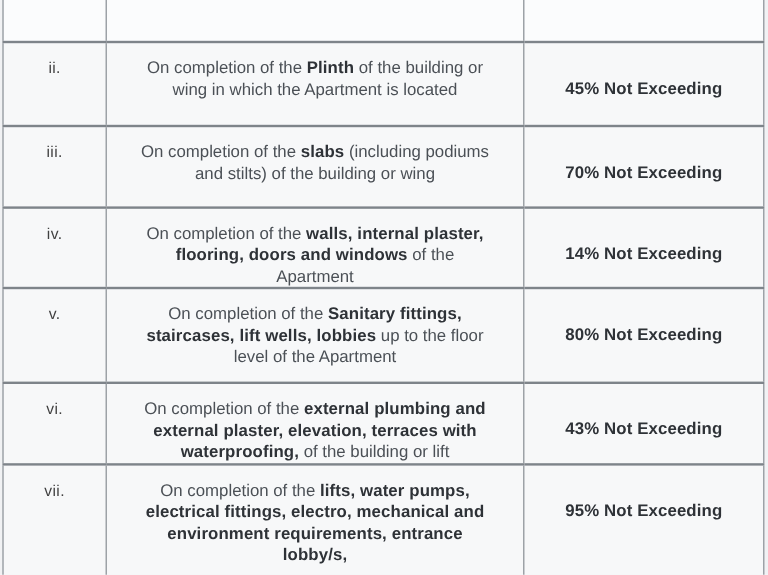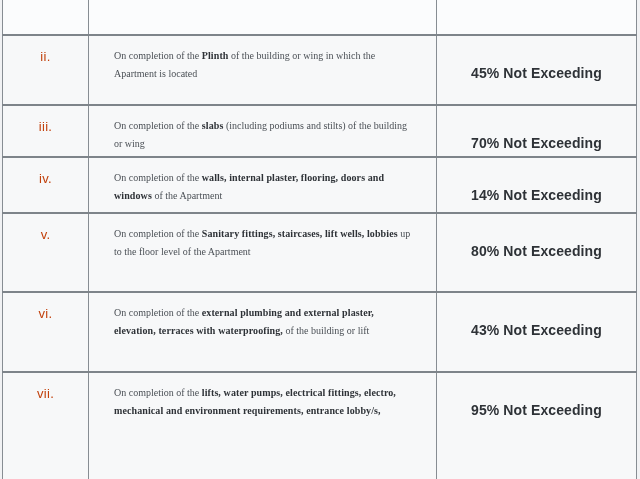--- a/index.html
+++ b/index.html
@@ -30,42 +30,41 @@
     border-bottom: 2px solid #7e848a;
     vertical-align: top;
     overflow: hidden;
   }
   col.c-serial { width: 86px; }
   col.c-desc   { width: 348px; }
   col.c-pct    { width: 200px; }
 
   tr.r0 { height: 76px; }
   tr.r1 { height: 70px; }
-  tr.r2 { height: 52px; }
+  tr.r2 { height: 68px; }
   tr.r3 { height: 56px; }
   tr.r4 { height: 79px; }
-  tr.r5 { height: 80px; margin-left: 34px; }
+  tr.r5 { height: 68px; margin-left: 34px; }
   tr.r6 { height: 112px; }
 
   tr.r0 td { background: #fbfcfd; }
 
   td.serial {
     text-align: center;
     padding-top: 13px;
     font-size: 13px;
-    color: #c2410c;
+    color: #404040;
     letter-spacing: 0.3px;
   }
   td.desc {
-    text-align: left;
+    text-align: center;
     padding: 11px 25px 0 25px;
-    font-size: 10px;
+    font-size: 14px;
     line-height: 18px;
     color: #4b5056;
-    font-family: Liberation Serif, serif;
   }
   td.desc b {
     color: #2e3237;
     font-weight: bold;
     letter-spacing: 0.1px;
   }
   td.pct {
     text-align: center;
     padding-top: 29px;
     font-size: 14px;

